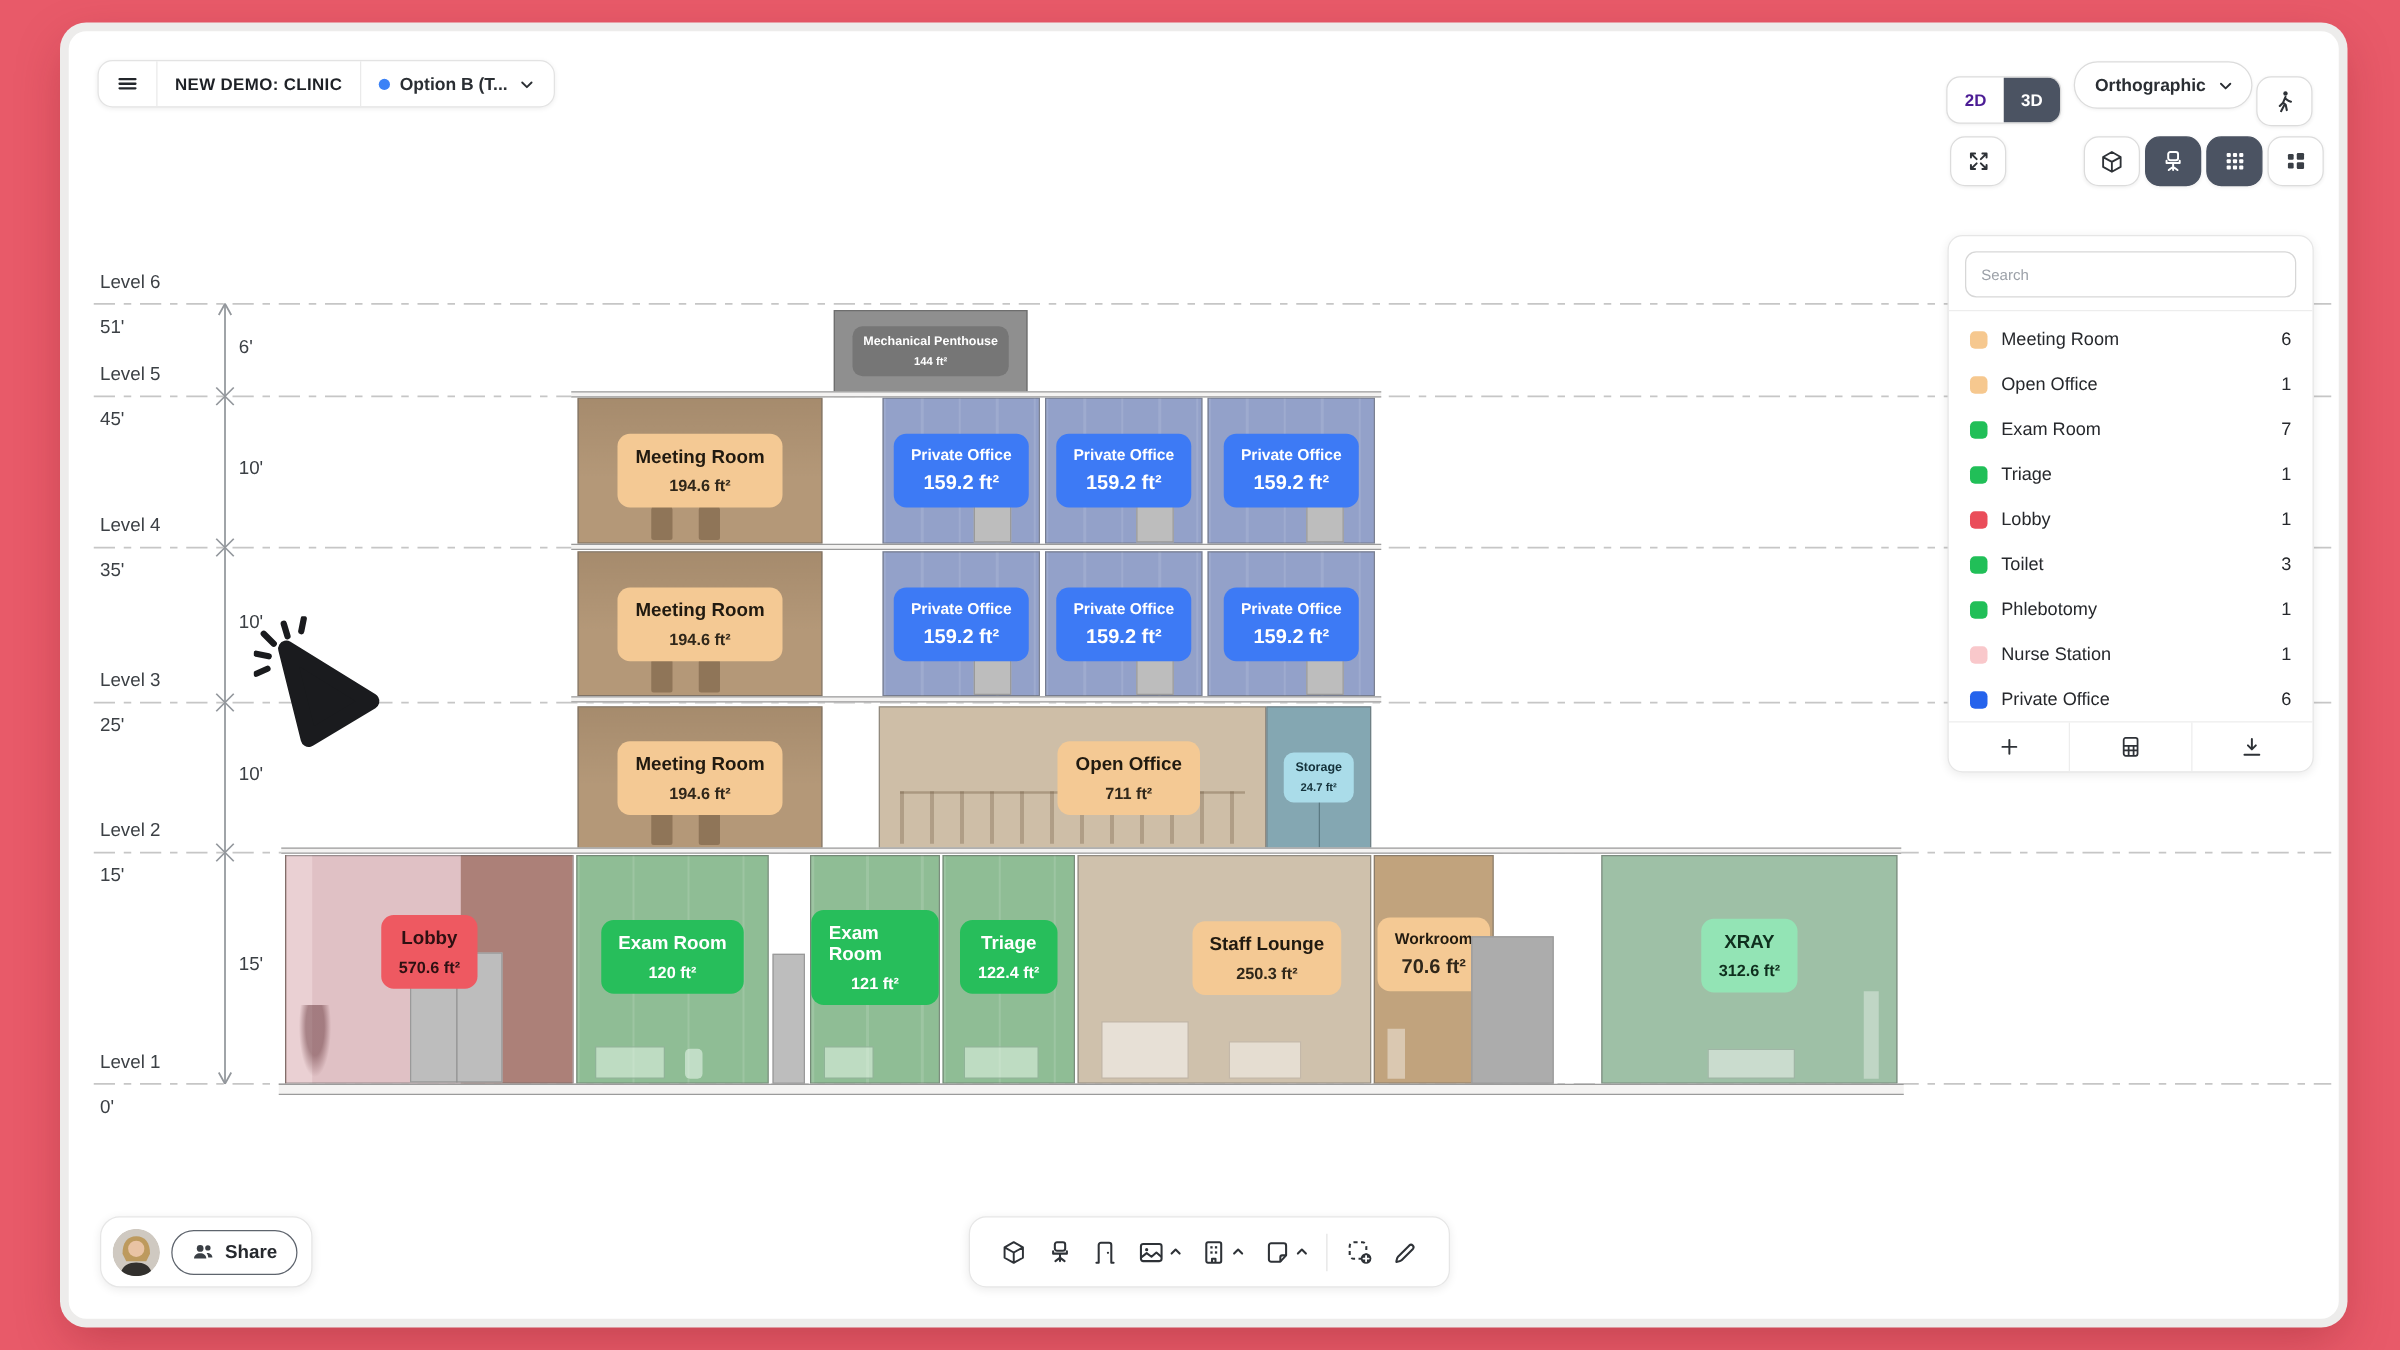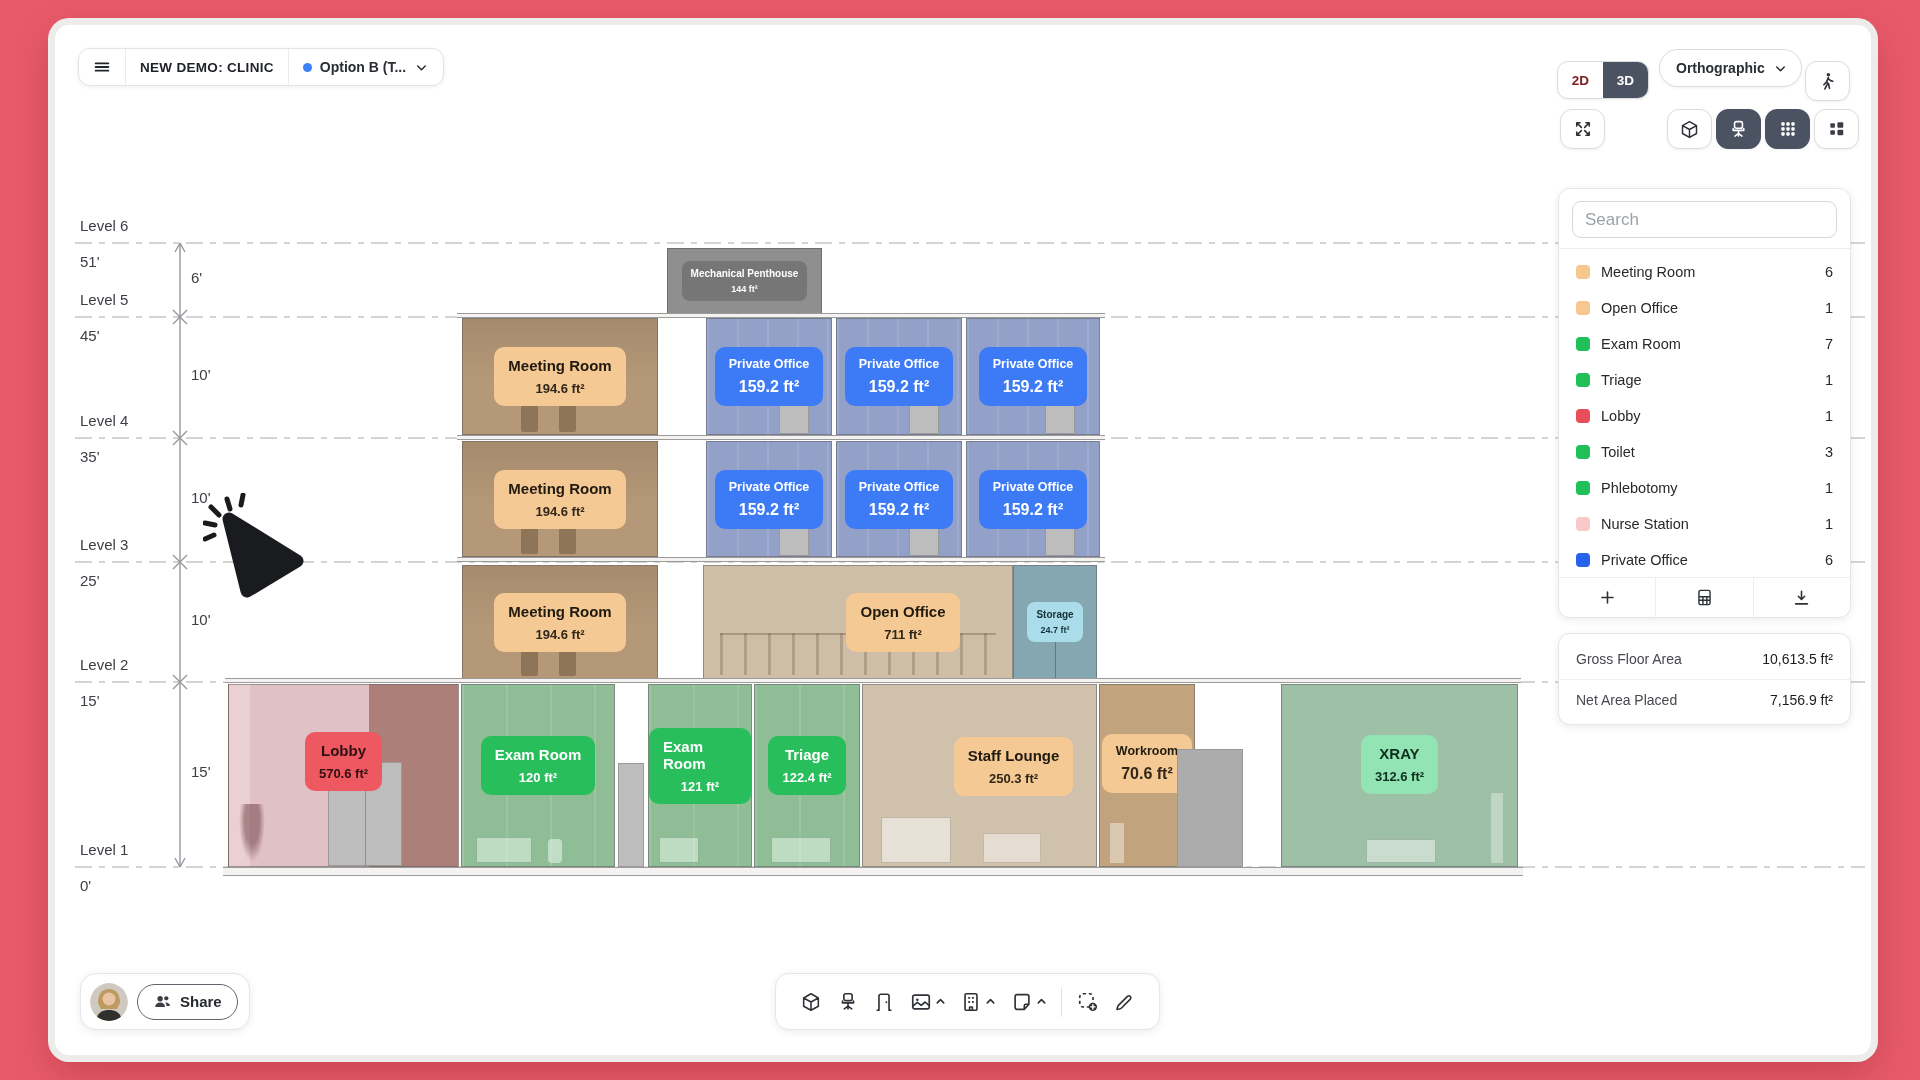--- a/index.html
+++ b/index.html
@@ -27,21 +27,21 @@
   .version { gap:8px; font-size:14px; font-weight:600; color:#2A2E33; cursor:pointer; }
   .dot { width:9px; height:9px; border-radius:50%; }
 
   
   .ctl { position:absolute; z-index:30; display:flex; align-items:center; }
   .toggle {
     left:1502px; top:36px; height:38px; width:92px; border:1px solid #DCDCDC; border-radius:11px;
     overflow:hidden; background:#fff; box-shadow:0 1px 3px rgba(0,0,0,.06);
   }
   .toggle > div { flex:1; height:100%; display:flex; align-items:center; justify-content:center;
-    font-size:13.5px; font-weight:700; color:#7f1d1d; cursor:pointer; }
+    font-size:13.5px; font-weight:700; color:#4c1d95; cursor:pointer; }
   .toggle .on { background:#4B5362; color:#fff; }
   .ortho {
     left:1604px; top:24px; height:38px; padding:0 13px 0 16px; gap:8px;
     border:1px solid #DCDCDC; border-radius:19px; background:#fff; font-size:14px; font-weight:600;
     color:#2A2E33; cursor:pointer; box-shadow:0 1px 3px rgba(0,0,0,.06);
   }
   .sq-btn {
     height:40px; width:45px; border:1px solid #DCDCDC; border-radius:12px; background:#fff;
     display:flex; align-items:center; justify-content:center; cursor:pointer;
     box-shadow:0 1px 3px rgba(0,0,0,.06);
@@ -53,21 +53,21 @@
 
   
   .panel {
     position:absolute; background:#fff; border:1px solid #E6E6E6; border-radius:12px;
     box-shadow:0 2px 8px rgba(0,0,0,.08); z-index:30;
   }
   .side { left:1503px; top:163px; width:293px; height:430px; display:flex; flex-direction:column; }
   .search-wrap { padding:12px 13px 10px; border-bottom:1px solid #EDEDED; }
   .search-input {
     width:100%; height:37px; border:1px solid #D7D7D7; border-radius:9px; padding:0 12px;
-    font-size:17px; font-family:"Liberation Sans",sans-serif; color:#2A2D31; outline:none;
+    font-size:12px; font-family:"Liberation Sans",sans-serif; color:#2A2D31; outline:none;
   }
   .search-input::placeholder { color:#9CA1A8; }
   .room-list { flex:1; padding:5px 0; overflow:hidden; }
   .room-row { display:flex; align-items:center; height:36px; padding:0 17px; cursor:pointer; }
   .swatch { width:14px; height:14px; border-radius:4px; flex:none; }
   .room-row .lbl { margin-left:11px; font-size:14.5px; color:#26282C; }
   .room-row .cnt { margin-left:auto; font-size:14.5px; color:#26282C; }
   .side-footer { display:flex; border-top:1px solid #EDEDED; height:40px; }
   .side-footer .fbtn { flex:1; display:flex; align-items:center; justify-content:center; cursor:pointer; color:#2E3237; }
   .side-footer .fbtn + .fbtn { border-left:1px solid #EDEDED; }
@@ -509,30 +509,20 @@
       <div class="fbtn">
         <span class="icon">
           <svg width="19" height="19" viewBox="0 0 24 24" fill="none" stroke="#2E3237" stroke-width="2" stroke-linecap="round" stroke-linejoin="round">
               <path d="M12 4v10M8 10.5l4 4 4-4M4.5 20h15"></path>
             </svg>
         </span>
       </div>
     </div>
   </div>
 
-  <div class="panel stats">
-    <div class="stat-row">
-      <span class="sl">Gross Floor Area</span>
-      <span class="sv">10,613.5 ft²</span>
-    </div>
-    <div class="stat-row">
-      <span class="sl">Net Area Placed</span>
-      <span class="sv">7,156.9 ft²</span>
-    </div>
-  </div>
 
   <div class="panel share-panel" style="position:absolute;">
     <div class="avatar">
       <svg width="38" height="38" viewBox="0 0 38 38">
         <circle cx="19" cy="19" r="19" fill="#CFC9C1"></circle>
         <path d="M8 20c0-9 4-14 11-14s11 5 11 14l-3 6H11z" fill="#BD9A5E"></path>
         <circle cx="19" cy="16" r="6.5" fill="#E9C3A4"></circle>
         <path d="M6 38c1-8 6-11 13-11s12 3 13 11z" fill="#32302D"></path>
       </svg>
     </div>

